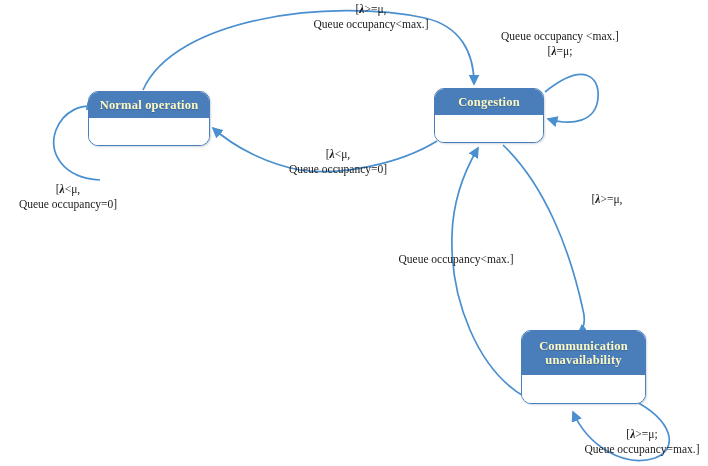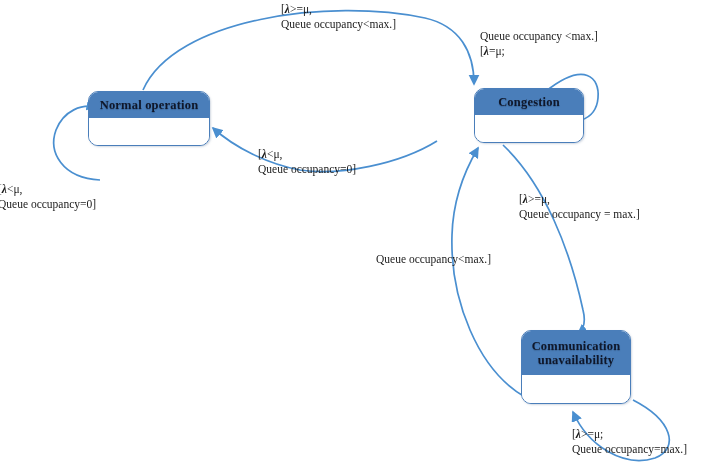--- a/index.html
+++ b/index.html
@@ -15,51 +15,52 @@
     position:absolute;
     border:1.4px solid #4a7eba;
     border-radius:10px;
     background:#ffffff;
     box-sizing:border-box;
     overflow:hidden;
     box-shadow:1px 1px 2px rgba(120,140,170,0.35);
   }
   .node-header{
     background:#4a7eba;
-    color:#0f172a;
+    color:#fef9c3;
     font-weight:bold;
     text-align:center;
     font-family:"Liberation Serif", serif;
     letter-spacing:0.2px;
     text-shadow:0 1px 1px rgba(40,70,110,0.45);
     box-sizing:border-box;
     display:flex;
     align-items:center;
     justify-content:center;
     line-height:1.12;
   }
   .node-body{background:#ffffff;}
 
   #node-normal{left:88px;top:91px;width:122px;height:55px;}
   #node-normal .node-header{height:26px;font-size:12.5px;}
   #node-normal .node-body{height:27px;}
 
-  #node-congestion{left:434px;top:88px;width:110px;height:55px;margin-left:40px;}
+  #node-congestion{left:434px;top:88px;width:110px;height:55px;}
   #node-congestion .node-header{height:26px;font-size:12.5px;}
   #node-congestion .node-body{height:27px;}
 
-  #node-commun{left:521px;top:330px;width:110px;height:74px;}
+  #node-commun{left:521px;top:330px;width:125px;height:74px;}
   #node-commun .node-header{height:44px;font-size:12.5px;padding:0 4px;}
   #node-commun .node-body{height:28px;}
 
   .edge-label{
     position:absolute;
     font-family:"Liberation Serif", serif;
     font-size:11.5px;
     color:#1a1a1a;
+    text-align:center;
     line-height:1.32;
     white-space:nowrap;
   }
   .edge-label .lam{font-weight:bold;font-style:italic;}
   .lbl-top{left:281px;top:2px;width:180px;}
   .lbl-cong-self{left:480px;top:29px;width:160px;}
   .lbl-norm-self{left:-2px;top:182px;width:140px;}
   .lbl-cong-norm{left:258px;top:147px;width:160px;}
   .lbl-cong-comm{left:519px;top:192px;width:176px;}
   .lbl-comm-cong{left:376px;top:252px;width:160px;}
@@ -128,21 +129,20 @@
   <div>Queue occupancy=0]</div>
 </div>
 
 <div class="edge-label lbl-cong-norm">
   <div><span>[</span><span class="lam">λ</span><span>&lt;μ,</span></div>
   <div>Queue occupancy=0]</div>
 </div>
 
 <div class="edge-label lbl-cong-comm">
   <div><span>[</span><span class="lam">λ</span><span>&gt;=μ,</span></div>
-  <div>Queue occupancy = max.]</div>
 </div>
 
 <div class="edge-label lbl-comm-cong">
   <div>Queue occupancy&lt;max.]</div>
 </div>
 
 <div class="edge-label lbl-comm-self">
   <div><span>[</span><span class="lam">λ</span><span>&gt;=μ;</span></div>
   <div>Queue occupancy=max.]</div>
 </div>

